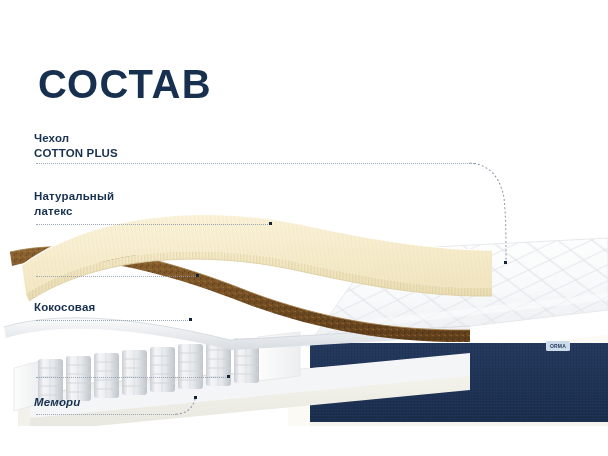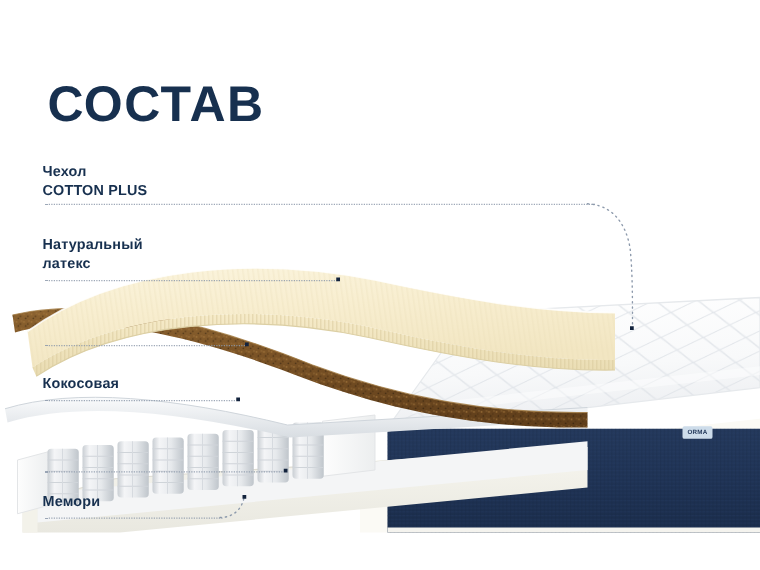--- a/index.html
+++ b/index.html
@@ -324,17 +324,17 @@
     <div class="legend-label">Натуральный
 латекс</div>
   </div>
 
 
   <div class="legend-row" style="top:300px;">
     <div class="legend-label">Кокосовая</div>
   </div>
 
 
-  <div class="legend-row" style="top:395px;">
+  <div class="legend-row" style="top:395px;font-style:italic;">
     <div class="legend-label">Мемори</div>
   </div>
 
 </div>
 
 </body></html>

